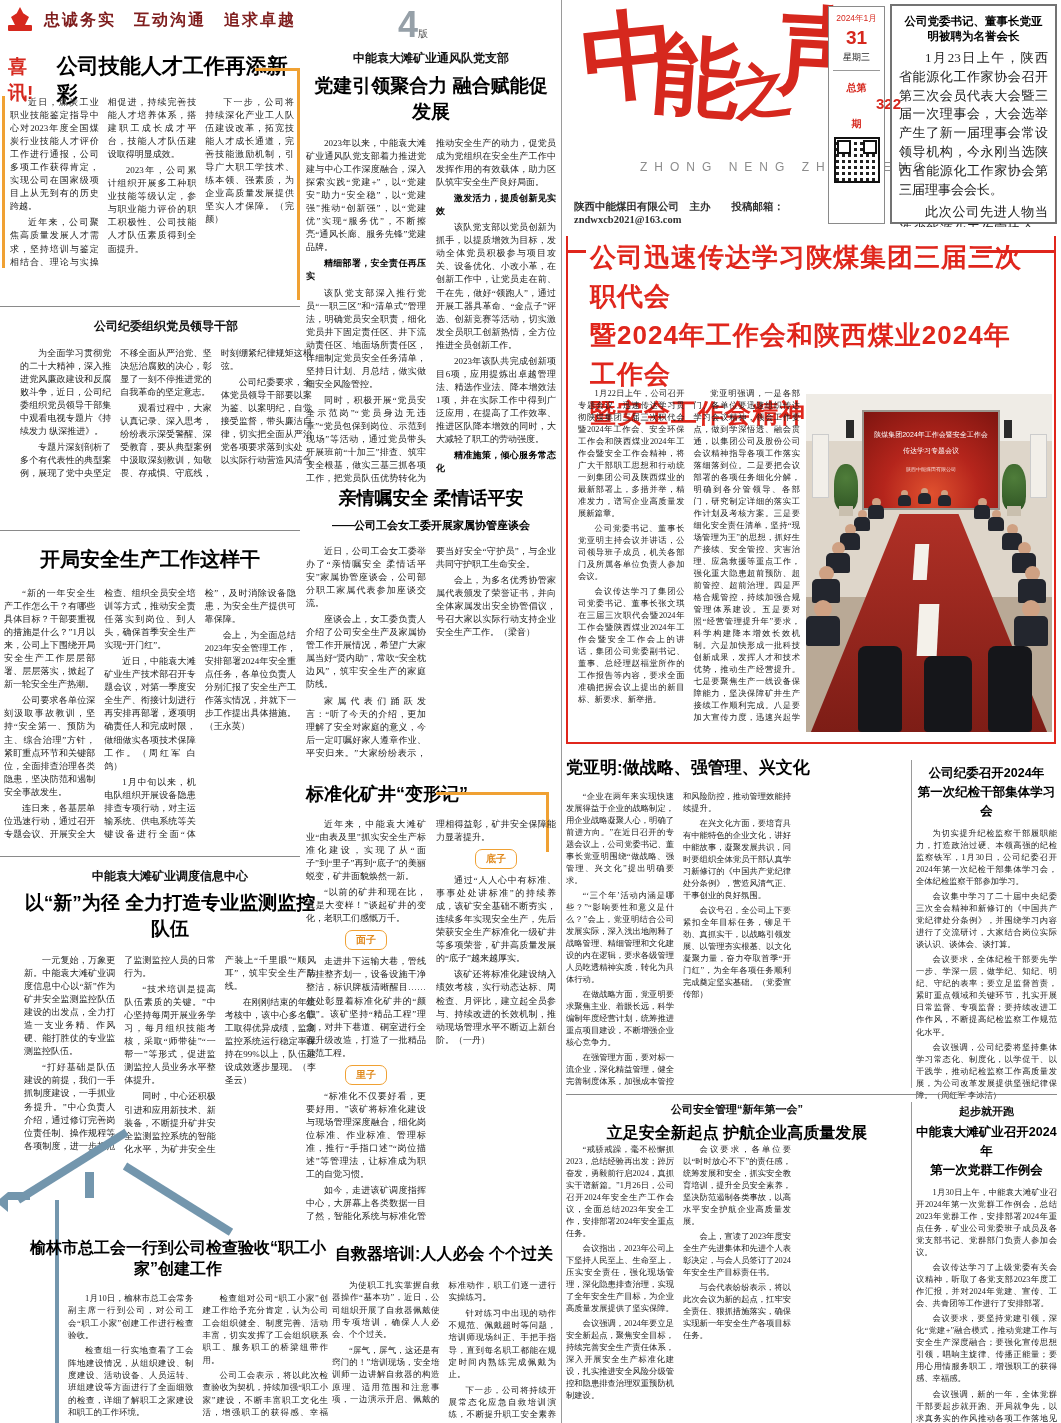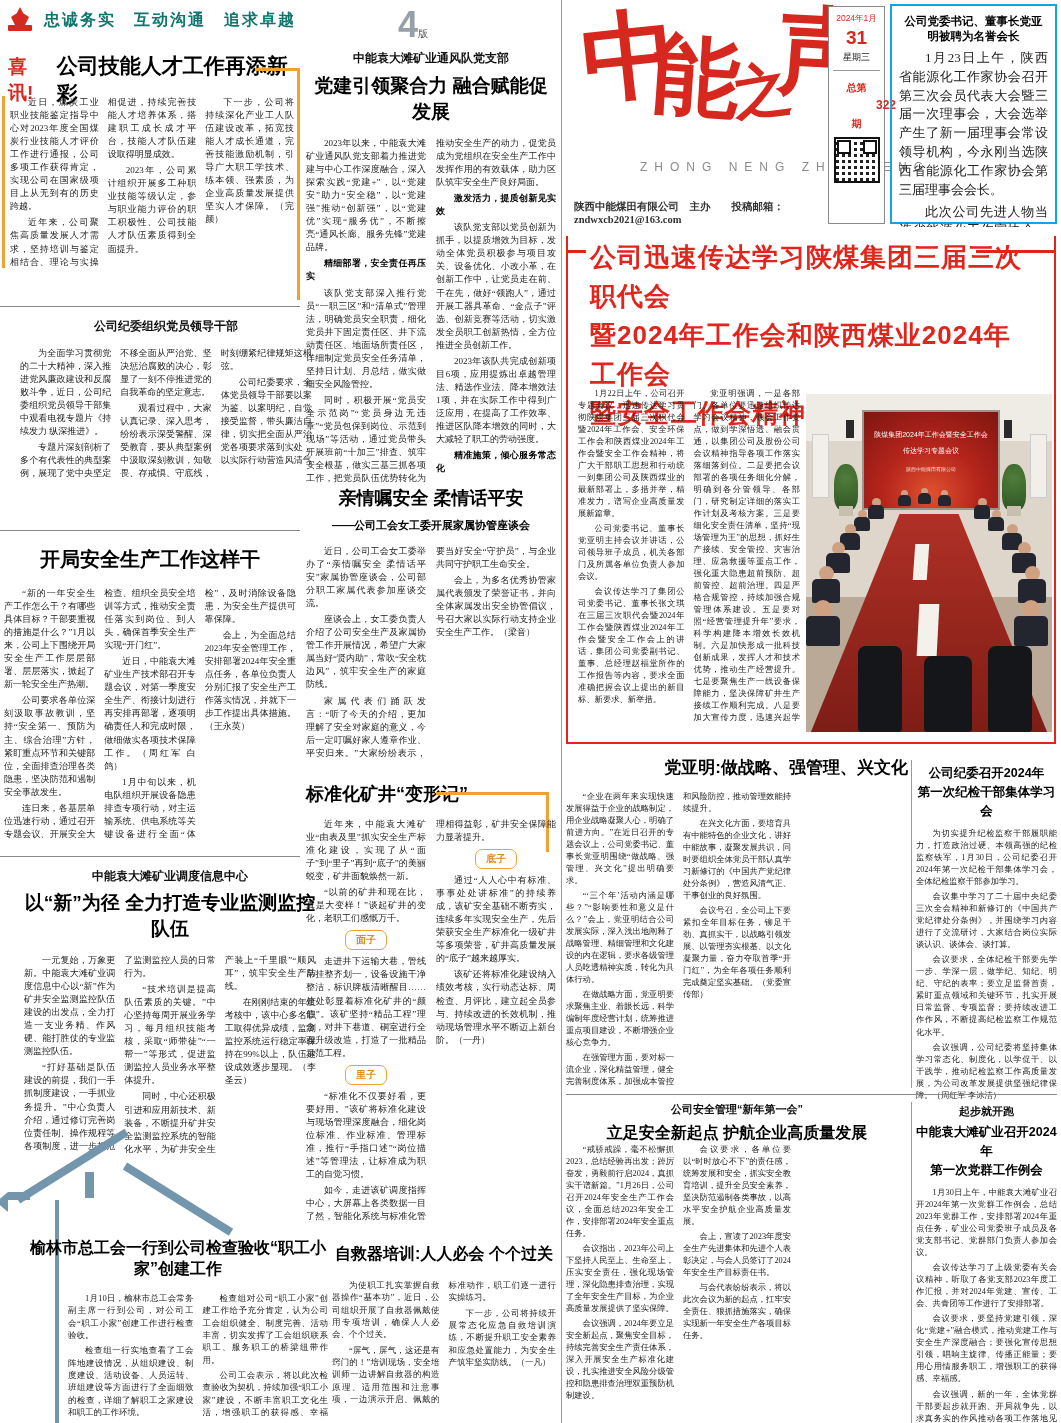--- a/index.html
+++ b/index.html
@@ -23,21 +23,21 @@
   .datebox{border:1px solid #8a8a8a;background:#fff;text-align:center;
            font-family:"Liberation Sans",sans-serif;padding:6px 2px;box-sizing:border-box;}
   .qr{width:42px;height:42px;margin:6px auto 0;border:2px solid #111;position:relative;
       background:
         repeating-linear-gradient(0deg,#111 0 3px,#fff 3px 6px),
         repeating-linear-gradient(90deg,#111 0 3px,#fff 3px 6px);
       background-blend-mode:screen;}
   .qr:before,.qr:after{content:"";position:absolute;width:10px;height:10px;border:2px solid #111;background:#fff;}
   .qr:before{left:1px;top:1px;} .qr:after{right:1px;top:1px;}
   
-  .redbox{border:2px solid #0ea5e9;box-sizing:border-box;padding:8px 7px;}
+  .redbox{border:2px solid #737373;box-sizing:border-box;padding:8px 7px;}
   
   .mainbox{border:2.5px solid #e0261c;border-top:none;box-sizing:border-box;}
   .main-headline{color:#e0261c;font-family:"Liberation Sans",sans-serif;font-weight:bold;
                  font-size:26px;line-height:1.5;letter-spacing:1px;}
   .redbar{background:#e0261c;position:absolute;}
   
   .inset-tag{display:block;width:40px;margin:5px auto;border:1px solid #f0a133;border-radius:7px;
              color:#e08a1e;text-align:center;font-size:10px;padding:2px 0;text-indent:0;
              break-inside:avoid;font-family:"Liberation Sans",sans-serif;font-weight:bold;}
   
@@ -62,21 +62,21 @@
 </style>
 </head>
 <body>
 
 <div class="page">
 
   <div class="abs logo" style="left:6px;top:4px;">
     <div class="flame"></div>
     <div class="bar"></div>
   </div>
-  <div class="abs" style="left:44px;top:10px;font-family:'Liberation Sans',sans-serif;font-weight:bold;font-size:16px;color:#0f766e;letter-spacing:2px;">忠诚务实　互动沟通　追求卓越</div>
+  <div class="abs" style="left:44px;top:10px;font-family:'Liberation Sans',sans-serif;font-weight:bold;font-size:16px;color:#7f1d1d;letter-spacing:2px;">忠诚务实　互动沟通　追求卓越</div>
   <div class="abs" style="left:398px;top:4px;">
     <span style="font-family:'Liberation Sans',sans-serif;font-weight:bold;font-size:36px;color:#96a0a8;">4</span><span style="font-size:10px;color:#555;">版</span>
   </div>
 
   <div class="abs" style="left:8px;top:52px;width:292px;">
     <div style="display:flex;align-items:baseline;">
       <span class="headline" style="font-size:19px;color:#d6281e;margin-right:6px;">喜讯!</span>
       <span class="headline" style="font-size:21px;">公司技能人才工作再添新彩</span>
     </div>
   </div>
@@ -192,20 +192,21 @@
     <span class="inset-tag">底子</span>
     <p>通过“人人心中有标准、事事处处讲标准”的持续养成，该矿安全基础不断夯实，连续多年实现安全生产，先后荣获安全生产标准化一级矿井等多项荣誉，矿井高质量发展的“底子”越来越厚实。</p>
     <p>该矿还将标准化建设纳入绩效考核，实行动态达标、周检查、月评比，建立起全员参与、持续改进的长效机制，推动现场管理水平不断迈上新台阶。（一丹）</p>
   </div>
 
   <div class="abs" style="left:332px;top:1244px;width:224px;">
     <div class="headline" style="font-size:16px;text-align:center;">自救器培训:人人必会 个个过关</div>
     <div class="body" style="margin-top:14px;height:144px;font-size:8.5px;column-count:2;column-gap:9px;">
       <p>为使职工扎实掌握自救器操作“基本功”，近日，公司组织开展了自救器佩戴使用专项培训，确保人人必会、个个过关。</p>
       <p>“屏气，屏气，这还是有窍门的！”培训现场，安全培训师一边讲解自救器的构造原理、适用范围和注意事项，一边演示开启、佩戴的标准动作，职工们逐一进行实操练习。</p>
+      <p>针对练习中出现的动作不规范、佩戴超时等问题，培训师现场纠正、手把手指导，直到每名职工都能在规定时间内熟练完成佩戴为止。</p>
       <p>下一步，公司将持续开展常态化应急自救培训演练，不断提升职工安全素养和应急处置能力，为安全生产筑牢坚实防线。（一凡）</p>
     </div>
   </div>
 
   <div class="abs vrule" style="left:561px;top:0;height:1423px;"></div>
 
   <div>
     <span class="mast-char" style="left:582px;top:8px;font-size:96px;transform:rotate(-6deg);">中</span>
     <span class="mast-char" style="left:652px;top:32px;font-size:88px;transform:rotate(4deg);">能</span>
     <span class="mast-char" style="left:732px;top:62px;font-size:58px;transform:rotate(-10deg);">之</span>
@@ -216,21 +217,21 @@
       <span style="padding:0 6px;font-family:Liberation Serif, serif;">陕西中能煤田有限公司　主办　　投稿邮箱：zndwxcb2021@163.com</span>
       <span class="dash"></span>
     </div>
 
     <div class="abs datebox" style="left:828px;top:6px;width:57px;height:218px;">
       <div style="font-size:8.5px;color:#d6281e;">2024年1月</div>
       <div style="font-size:19px;color:#d6281e;font-weight:bold;margin-top:2px;">31</div>
       <div style="font-size:9px;color:#222;margin-top:2px;">星期三</div>
       <div style="height:1px;background:#999;margin:6px 2px;"></div>
       <div style="color:#d6281e;font-weight:bold;">
-        <span style="font-size:10px;">总第</span><span style="font-size:12px;margin-left:45px;">322</span><span style="font-size:10px;">期</span>
+        <span style="font-size:10px;">总第</span><span style="font-size:15px;margin-left:45px;">322</span><span style="font-size:10px;">期</span>
       </div>
       <div class="qr"></div>
     </div>
   </div>
 
   <div class="abs redbox" style="left:890px;top:4px;width:167px;height:220px;">
     <div class="headline" style="font-size:11.5px;text-align:center;line-height:1.3;">公司党委书记、董事长党亚明被聘为名誉会长</div>
     <div class="body" style="margin-top:5px;height:178px;font-size:13px;">
       <p>1月23日上午，陕西省能源化工作家协会召开第三次会员代表大会暨三届一次理事会，大会选举产生了新一届理事会常设领导机构，今永刚当选陕西省能源化工作家协会第三届理事会会长。</p>
       <p>此次公司先进人物当选省能源化工作家协会，充分彰显了公司文学创作队伍的实力，也是省级作家协会对公司企业文化建设工作的高度认可。</p>
@@ -337,21 +338,21 @@
           <div class="trunk" style="width:34px;height:30px;"></div>
         </div>
 
       <div class="chair" style="left:52px;top:252px;width:44px;height:86px;"></div>
       <div class="chair" style="left:118px;top:262px;width:48px;height:76px;"></div>
       <div class="chair" style="left:182px;top:252px;width:44px;height:86px;"></div>
     </div>
   </div>
 
   <div class="abs" style="left:566px;top:756px;width:342px;">
-    <div class="headline" style="font-size:17px;text-align:right;">党亚明:做战略、强管理、兴文化</div>
+    <div class="headline" style="font-size:17px;text-align:left;">党亚明:做战略、强管理、兴文化</div>
     <div class="body" style="margin-top:12px;height:298px;font-size:8.3px;column-count:3;column-gap:9px;">
       <p>“企业在两年来实现快速发展得益于企业的战略制定，用企业战略凝聚人心，明确了前进方向。”在近日召开的专题会议上，公司党委书记、董事长党亚明围绕“做战略、强管理、兴文化”提出明确要求。</p>
       <p>“‘三个年’活动内涵是哪些？”“影响要性和意义是什么？”会上，党亚明结合公司发展实际，深入浅出地阐释了战略管理、精细管理和文化建设的内在逻辑，要求各级管理人员吃透精神实质，转化为具体行动。</p>
       <p>在做战略方面，党亚明要求聚焦主业、着眼长远，科学编制年度经营计划，统筹推进重点项目建设，不断增强企业核心竞争力。</p>
       <p>在强管理方面，要对标一流企业，深化精益管理，健全完善制度体系，加强成本管控和风险防控，推动管理效能持续提升。</p>
       <p>在兴文化方面，要培育具有中能特色的企业文化，讲好中能故事，凝聚发展共识，同时要组织全体党员干部认真学习新修订的《中国共产党纪律处分条例》，营造风清气正、干事创业的良好氛围。</p>
       <p>会议号召，全公司上下要紧扣全年目标任务，铆足干劲、真抓实干，以战略引领发展、以管理夯实根基、以文化凝聚力量，奋力夺取首季“开门红”，为全年各项任务顺利完成奠定坚实基础。（党委宣传部）</p>
     </div>
   </div>
 

